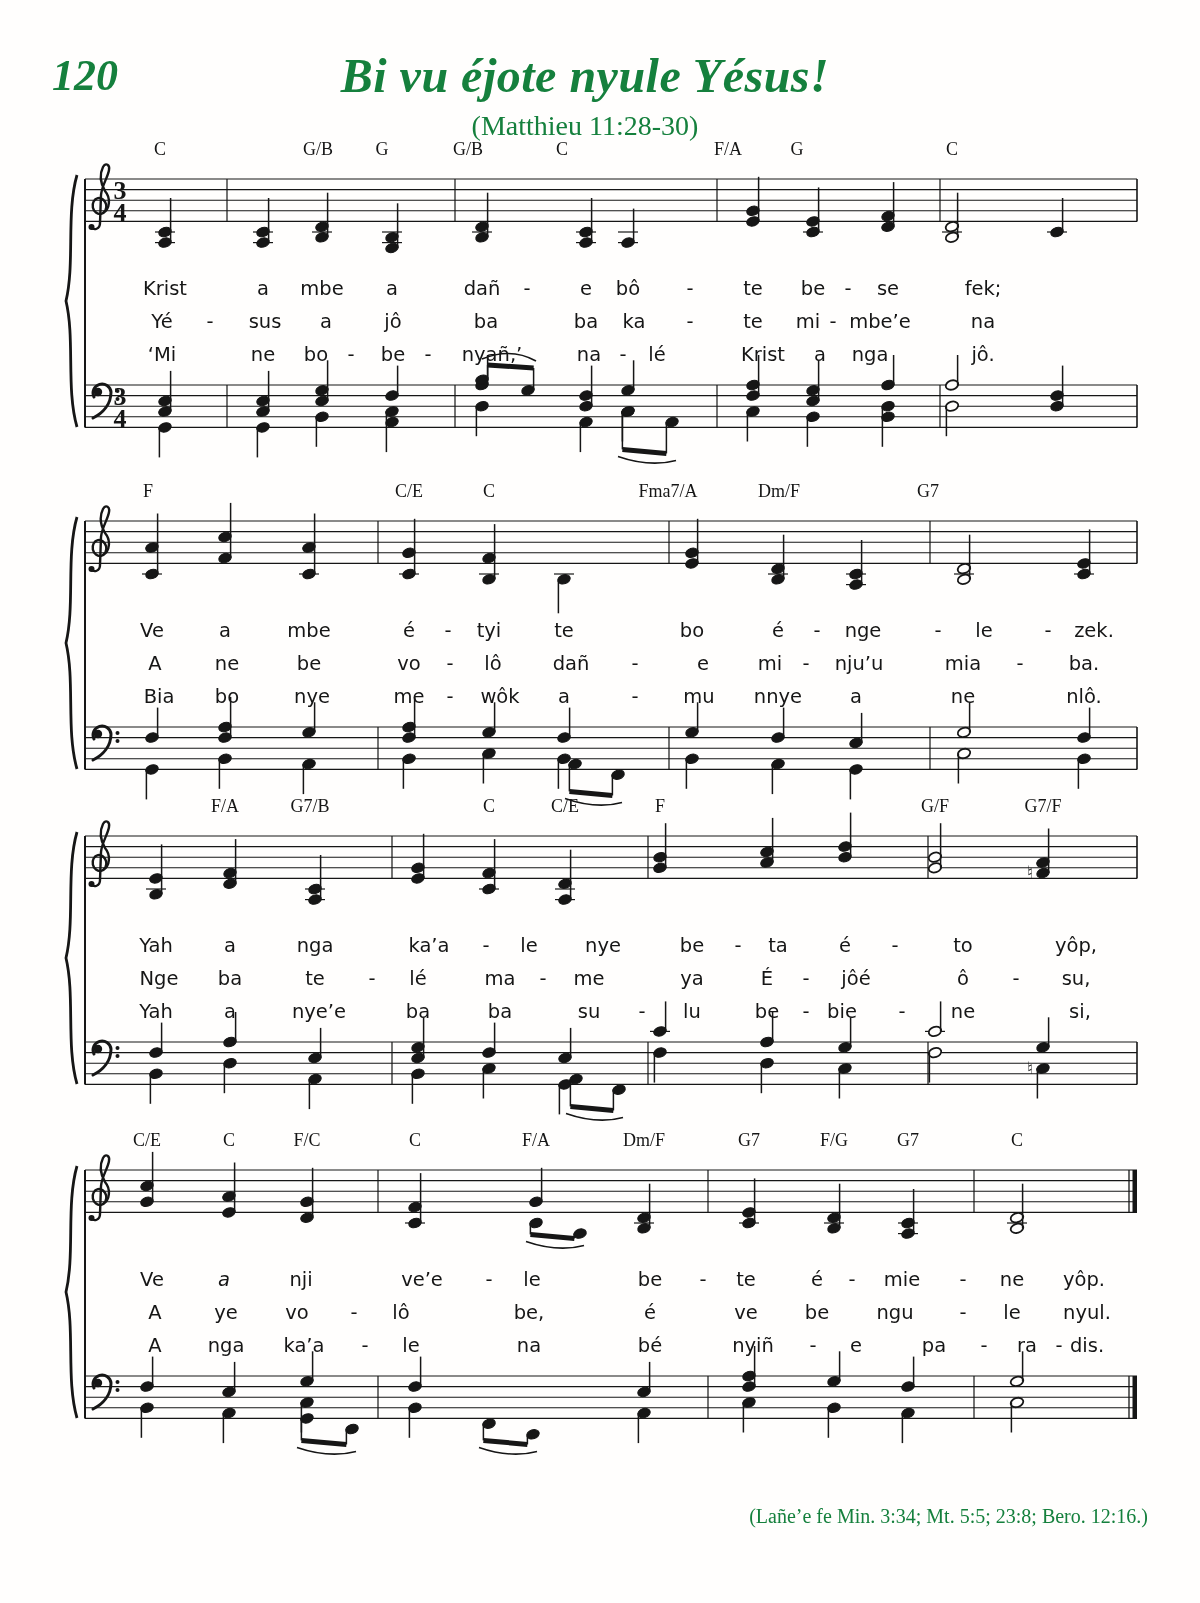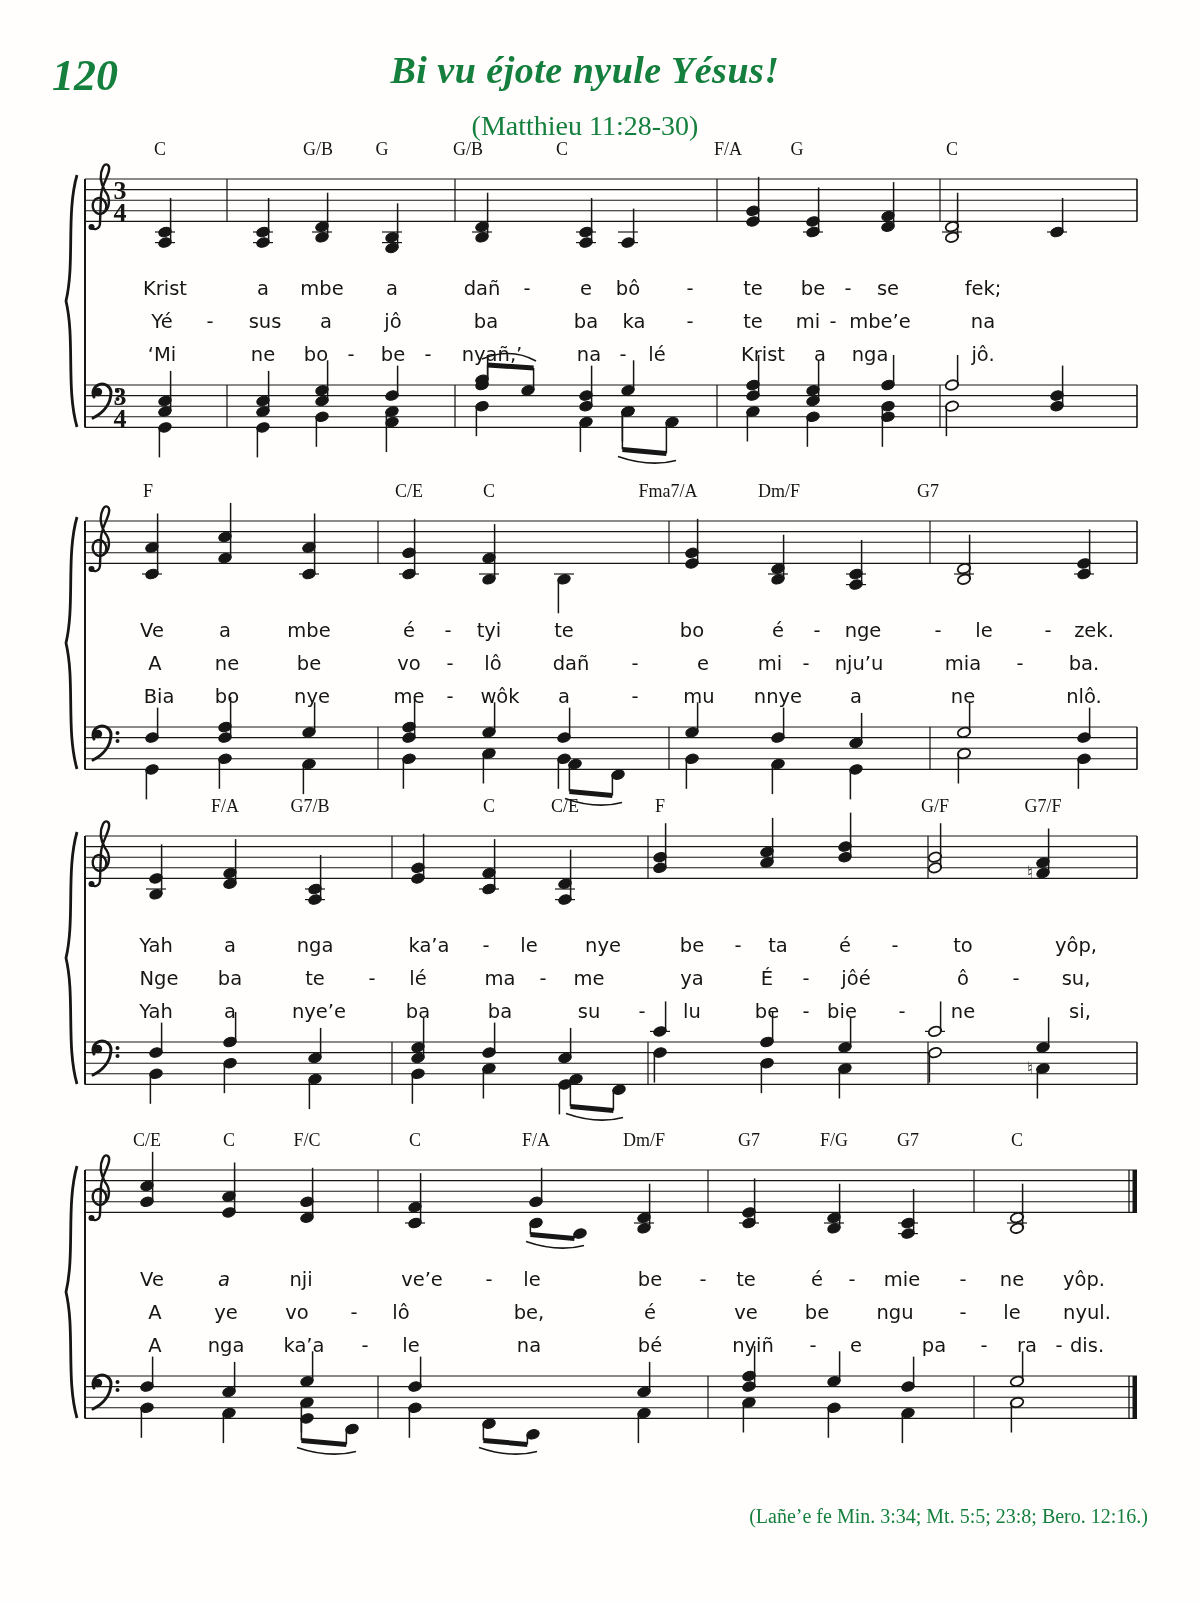--- a/index.html
+++ b/index.html
@@ -1,20 +1,20 @@
 <!DOCTYPE html>
 <html><head>
 <meta charset="utf-8">
 <style>
   html,body{margin:0;padding:0;background:#fff;}
   .page{position:relative;width:1200px;height:1603px;background:#fffefd;overflow:hidden;
         font-family:"Liberation Serif",serif;color:#15803d;padding-left:26px;}
   .number{position:absolute;left:52px;top:50px;font-size:44px;font-weight:bold;font-style:italic;}
   .title{position:absolute;left:0;top:48px;width:1170px;text-align:center;
-         font-size:38px;font-weight:bold;font-style:italic;letter-spacing:.5px;}
+         font-size:48px;font-weight:bold;font-style:italic;letter-spacing:.5px;}
   .subtitle{position:absolute;left:0;top:110px;width:1170px;text-align:center;font-size:28px;}
   .footer{position:absolute;right:78px;top:1505px;font-size:20px;}
   svg text{user-select:none;}
 </style>
 </head>
 <body>
 
 <div class="page">
   <div class="number">120</div>
   <div class="title">Bi vu éjote nyule Yésus!</div>

